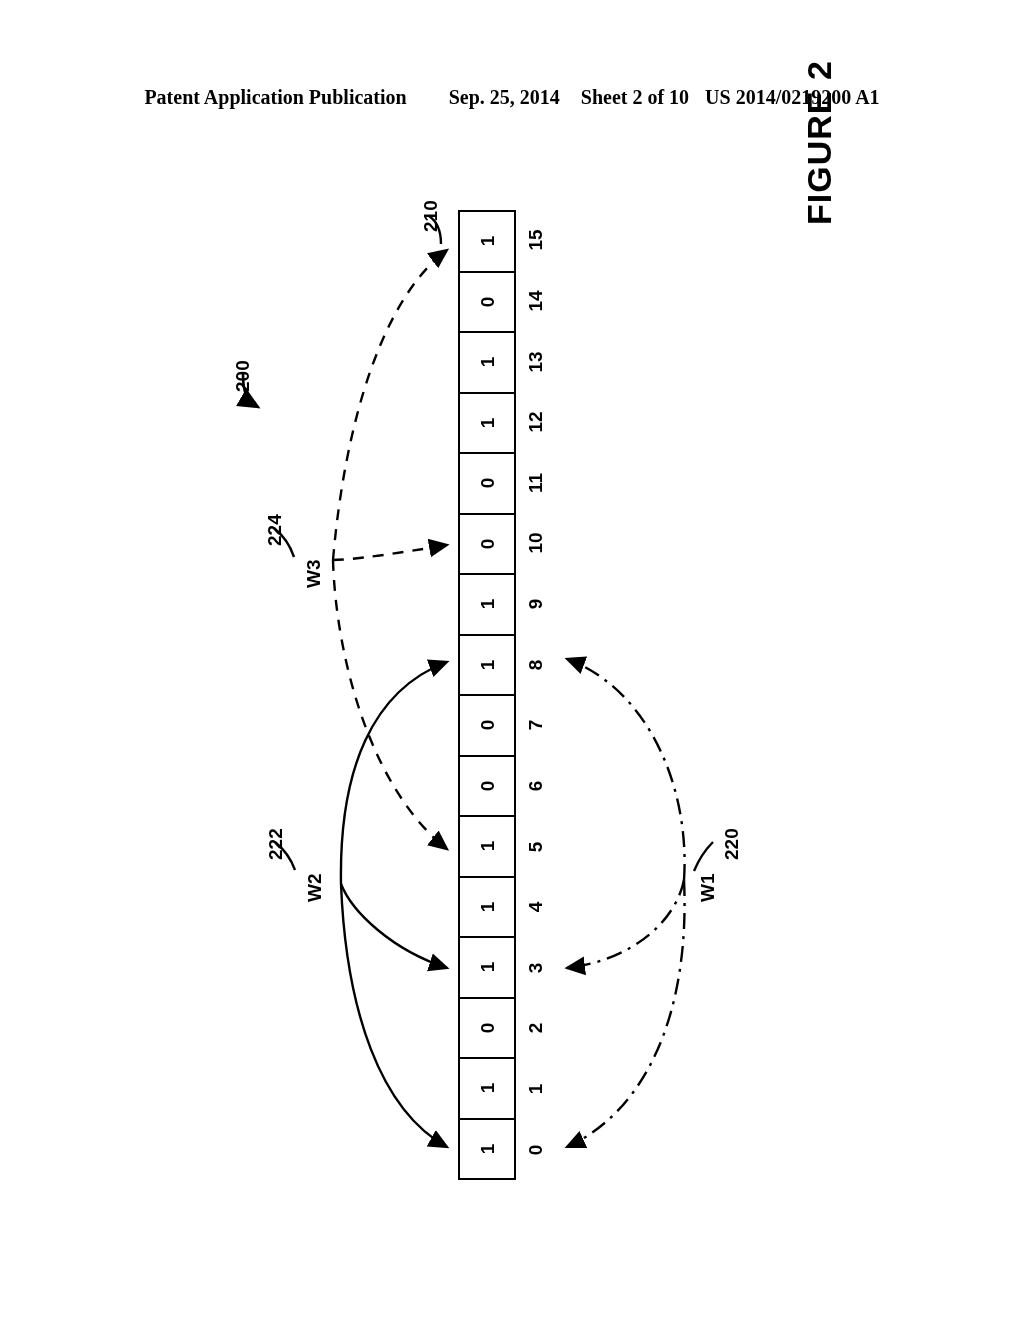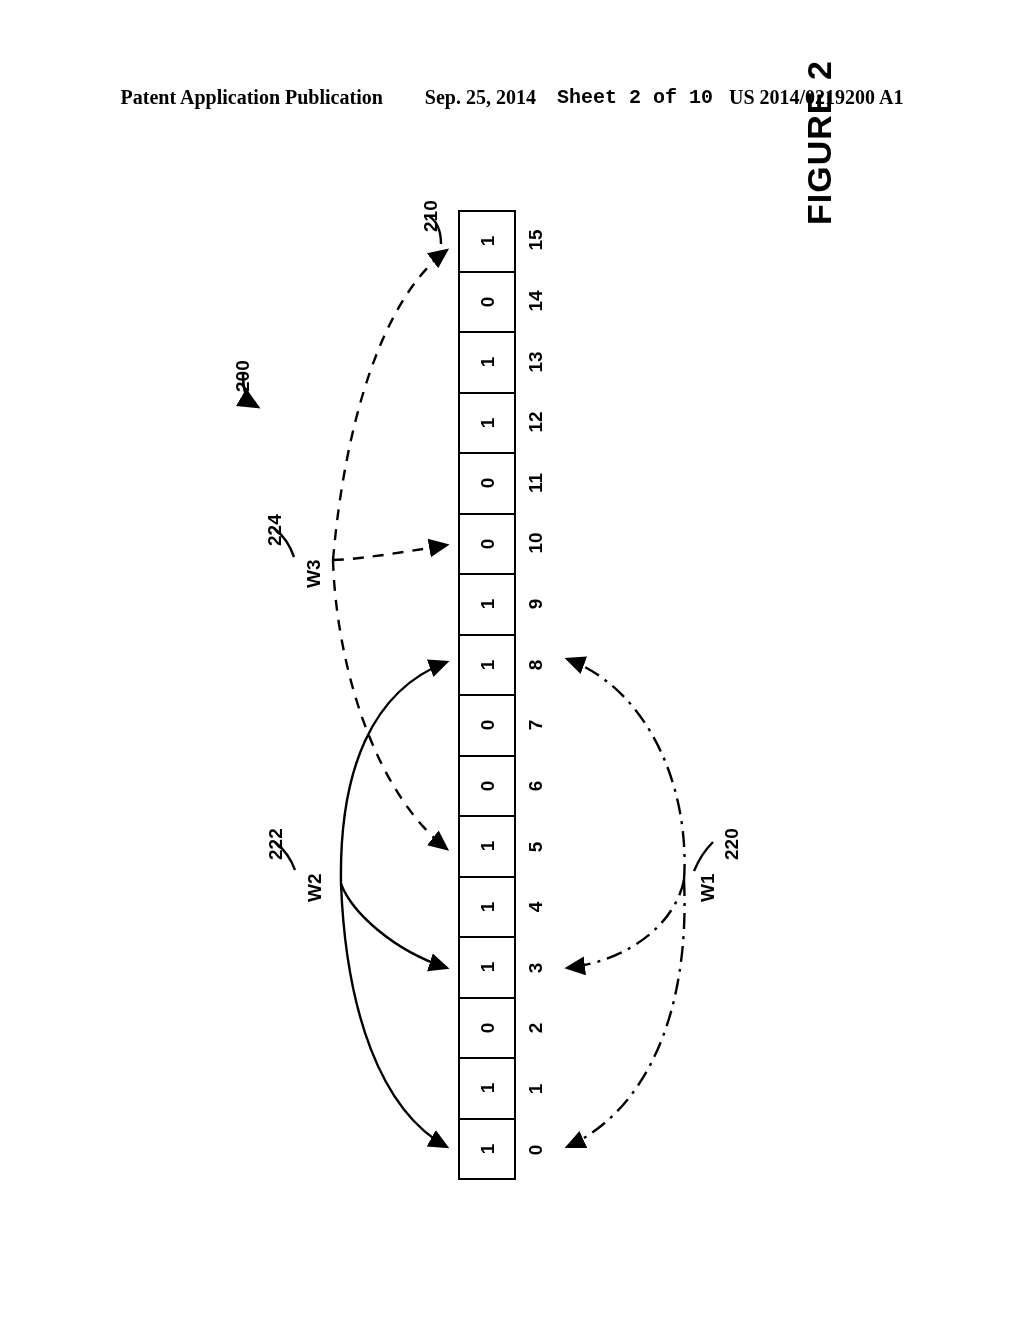--- a/index.html
+++ b/index.html
@@ -26,21 +26,21 @@
     justify-content: center;
     align-items: flex-end;
     font-family: "Liberation Serif", serif;
     font-weight: bold;
     font-size: 20px;
     letter-spacing: 0px;
     white-space: nowrap;
   }
   .hdr-pub { margin-right: 42px; }
   .hdr-date { margin-right: 21px; }
-  .hdr-sheet { margin-right: 16px; font-family: Liberation Mono, monospace; }
+  .hdr-sheet { margin-right: 16px; }
   .hdr-patno { }
 
   
   .figure-area {
     position: absolute;
     inset: 0;
   }
 
   
   .bit-array {

